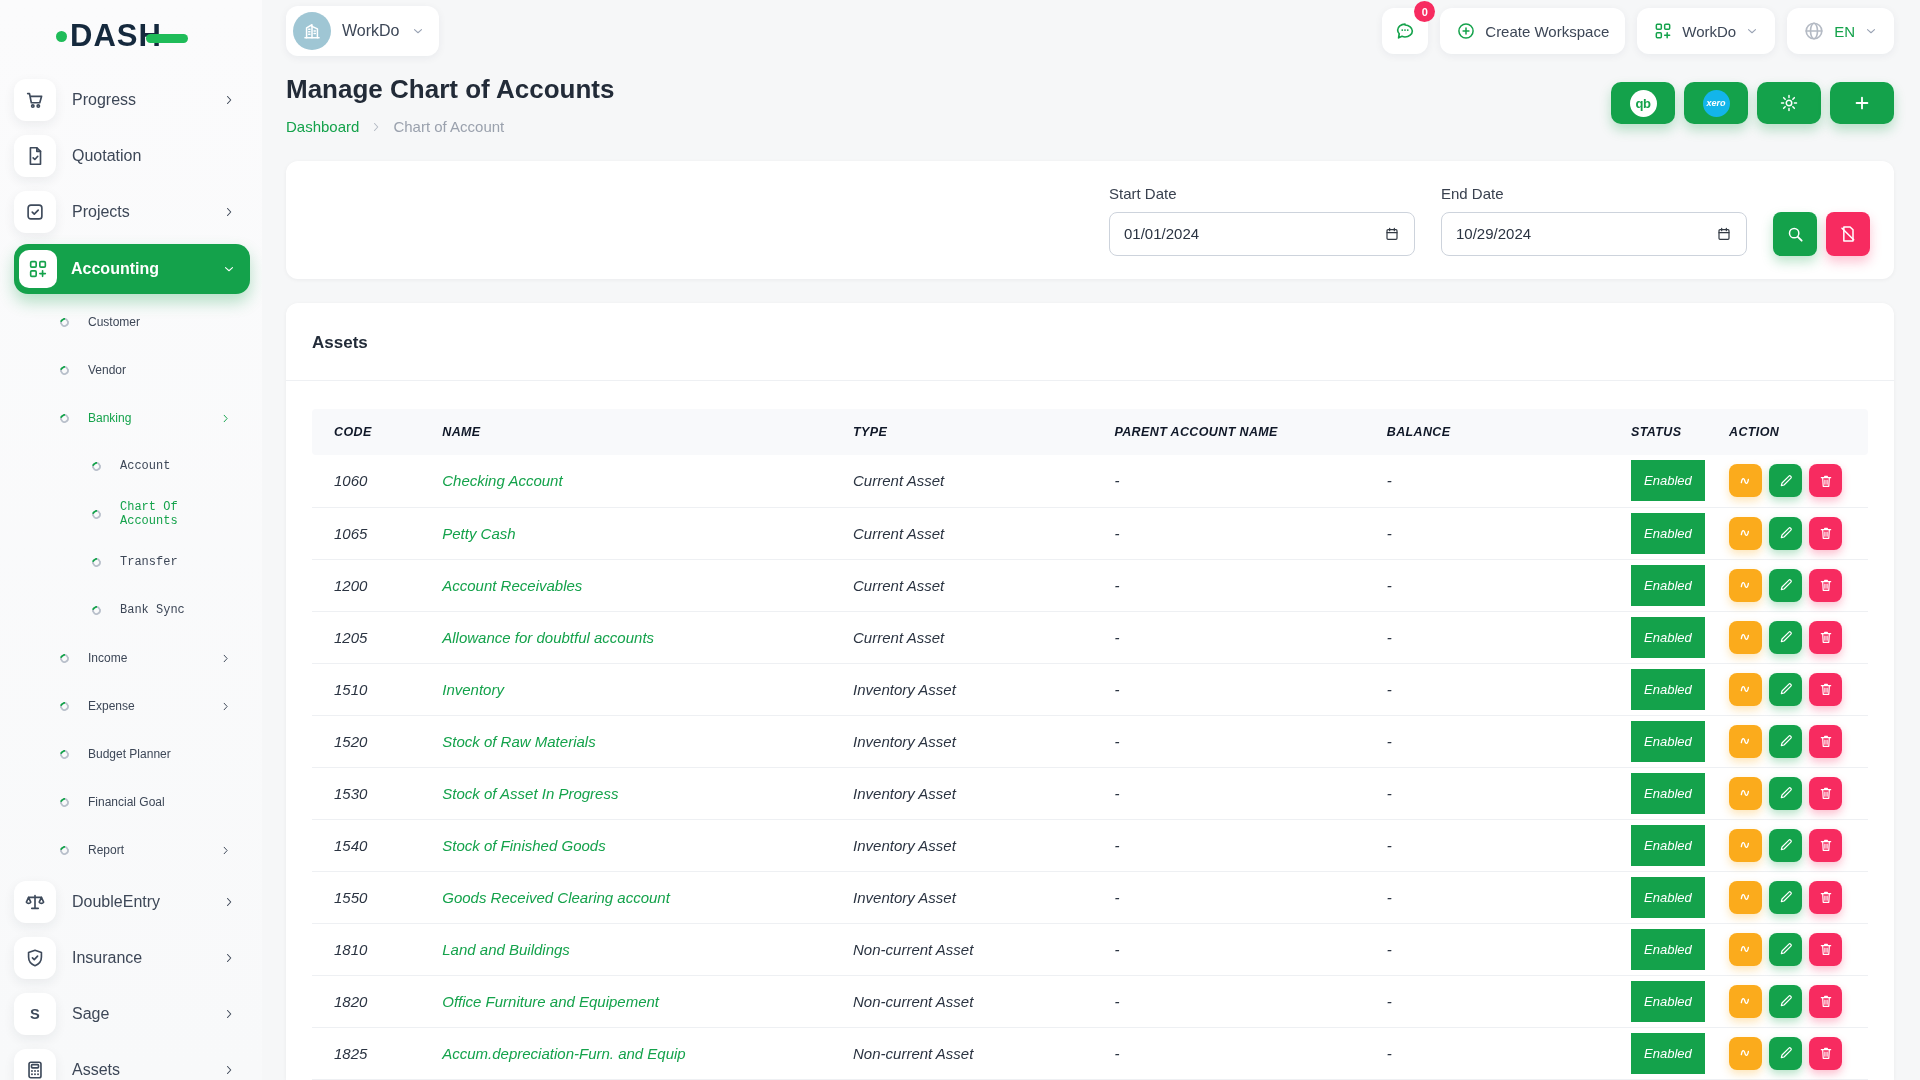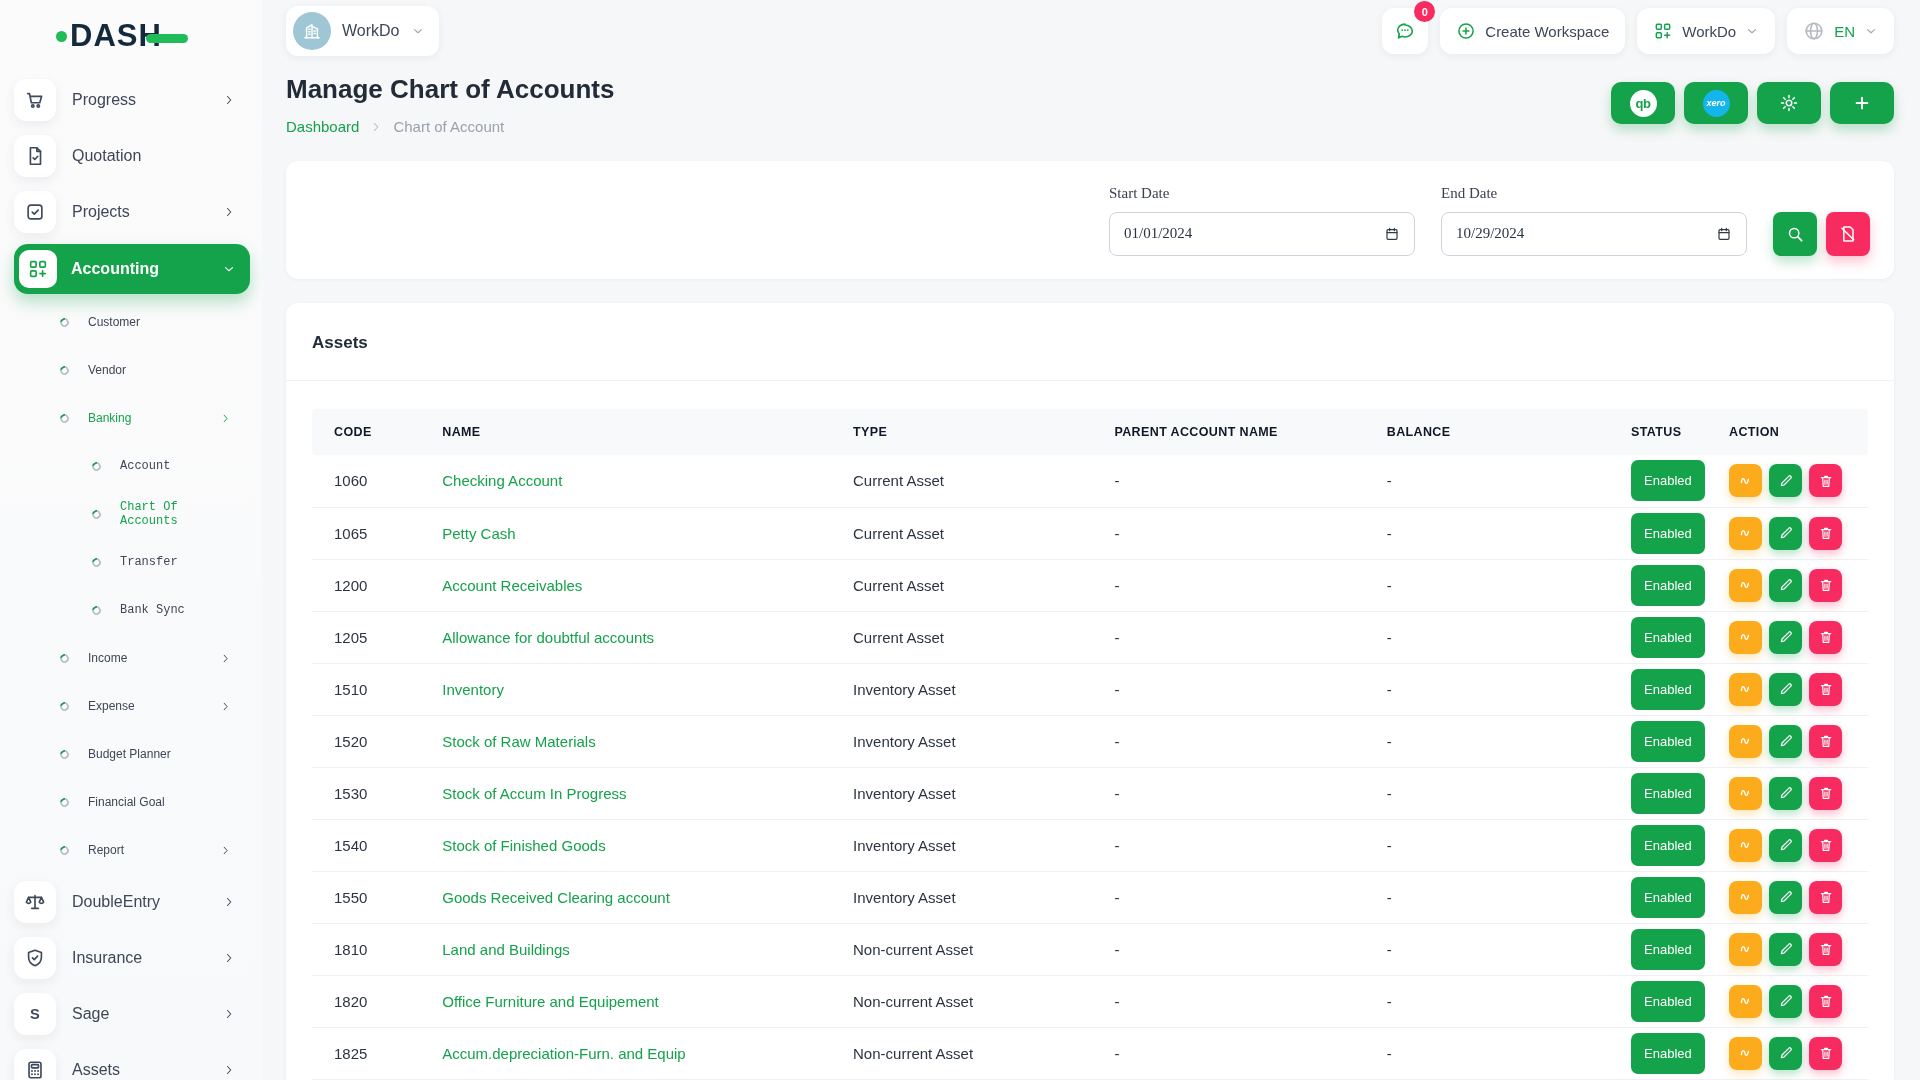--- a/index.html
+++ b/index.html
@@ -59,46 +59,46 @@
   .head-actions { display:flex; gap:9px; margin-top:8px; }
   .sq-btn { width:64px; height:42px; border-radius:10px; background:#14a24b; display:flex; align-items:center; justify-content:center;
             box-shadow:0 6px 12px rgba(20,162,75,.28); color:#fff; }
   .qb-circle { width:27px; height:27px; border-radius:50%; background:#fff; display:flex; align-items:center; justify-content:center; }
   .qb-txt { color:#14a24b; font-weight:800; font-size:13px; letter-spacing:-.5px; }
   .xero-circle { width:27px; height:27px; border-radius:50%; background:#13b5ea; display:flex; align-items:center; justify-content:center; }
   .xero-txt { color:#fff; font-weight:700; font-style:italic; font-size:9px; }
 
   .filter-card { margin-top:26px; background:#fff; border-radius:12px; height:118px; box-shadow:0 1px 4px rgba(15,25,40,.05);
                  display:flex; align-items:center; justify-content:flex-end; padding:0 24px; }
-  .filter-row { display:flex; align-items:flex-end; gap:26px;font-family:Liberation Serif, serif; }
+  .filter-row { display:flex; align-items:flex-end; gap:26px; }
   .fgroup { width:306px; }
   .flabel { font-size:15px; color:#39414f; margin-bottom:10px; }
   .finput { height:44px; border:1px solid #cdd3dc; border-radius:8px; background:#fff; display:flex; align-items:center;
             justify-content:space-between; padding:0 14px; font-size:15px; color:#2b3442; }
   .finput .ico { color:#333a44; }
   .fbtns { display:flex; gap:9px; }
   .fbtn { width:44px; height:44px; border-radius:8px; display:flex; align-items:center; justify-content:center; color:#fff; }
   .fbtn.search { background:#14a24b; box-shadow:0 6px 12px rgba(20,162,75,.28); }
   .fbtn.reset { background:#f72b60; box-shadow:0 6px 12px rgba(247,43,96,.28); }
 
   .assets-card { margin-top:24px; background:#fff; border-radius:12px 12px 0 0; box-shadow:0 1px 4px rgba(15,25,40,.05); flex:1; }
   .card-head { padding:30px 26px 27px; border-bottom:1px solid #eef0f3; }
   .card-title { font-size:17px; font-weight:700; color:#222b38; }
   .table-wrap { padding:28px 26px 0; }
-  table { width:100%; border-collapse:collapse; table-layout:fixed; }
+  table { width:100%; border-collapse:collapse; table-layout:fixed;font-style:italic; }
   thead th { background:#f8f9fb; height:46px; text-align:left; font-size:12.5px; font-weight:700; letter-spacing:.03em;
              color:#101828; text-transform:uppercase; padding:0 12px; }
   thead th:first-child { padding-left:22px; border-radius:4px 0 0 4px; }
   thead th:last-child { border-radius:0 4px 4px 0; }
   th:nth-child(1){ width:7.6%; } th:nth-child(2){ width:26.4%; } th:nth-child(3){ width:16.8%; }
   th:nth-child(4){ width:17.5%; } th:nth-child(5){ width:15.7%; } th:nth-child(6){ width:6.3%; } th:nth-child(7){ width:9.7%; }
   tbody td { height:52px; border-bottom:1px solid #eef0f3; font-size:15px; color:#2b3442; padding:0 12px; }
   tbody td:first-child { padding-left:22px; }
   .name-link { color:#14a24b; text-decoration:none; cursor:pointer; }
-  .status-badge { display:inline-block; background:#14a24b; color:#fff; font-size:13px; padding:13px 13px; border-radius:7px; }
+  .status-badge { display:inline-block; background:#14a24b; color:#fff; font-size:13px; padding:13px 13px; border-radius:0; }
   .act { display:flex; gap:7px; }
   .abtn { width:33px; height:33px; border-radius:8px; display:flex; align-items:center; justify-content:center; color:#fff; }
   .abtn svg { width:16px; height:16px; }
   .abtn.orange { background:#fbab1c; box-shadow:0 4px 8px rgba(251,171,28,.3); }
   .abtn.green  { background:#14a24b; box-shadow:0 4px 8px rgba(20,162,75,.3); }
   .abtn.pink   { background:#f72b60; box-shadow:0 4px 8px rgba(247,43,96,.3); }
   svg { display:block; }
 </style>
 </head>
 <body>
@@ -665,21 +665,21 @@
                       <svg viewBox="0 0 24 24" fill="none" stroke="currentColor" stroke-width="1.8" stroke-linecap="round" stroke-linejoin="round">
                         <path d="M5 7h14M10 7V5h4v2M7 7l.8 13h8.4L17 7M10.4 10.5v6.2M13.6 10.5v6.2"></path>
                       </svg>
                     </span>
                   </button>
                 </span>
               </td>
             </tr>
             <tr>
               <td>1530</td>
-              <td><a class="name-link">Stock of Accum In Progress</a></td>
+              <td><a class="name-link">Stock of Asset In Progress</a></td>
               <td>Inventory Asset</td>
               <td>-</td>
               <td>-</td>
               <td><span class="status-badge">Enabled</span></td>
               <td>
                 <span class="act">
                   <button class="abtn orange">
                     <span>
                       <svg viewBox="0 0 24 24" fill="none" stroke="currentColor" stroke-width="1.8" stroke-linecap="round" stroke-linejoin="round">
                         <path stroke-width="2" d="M5 14.5C6.3 7 9 7 10.3 12s4 5 5.3-2.5"></path>

